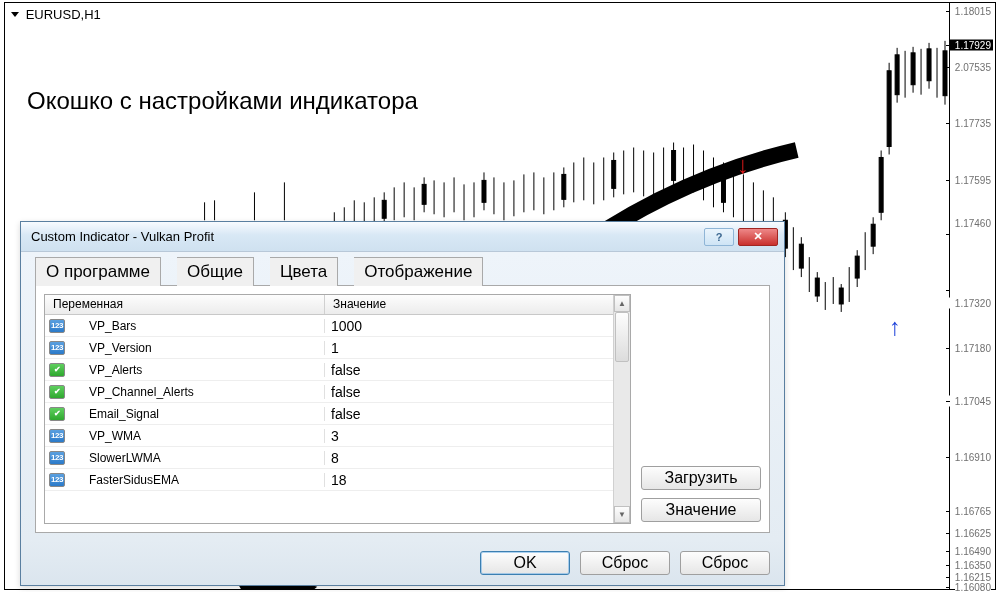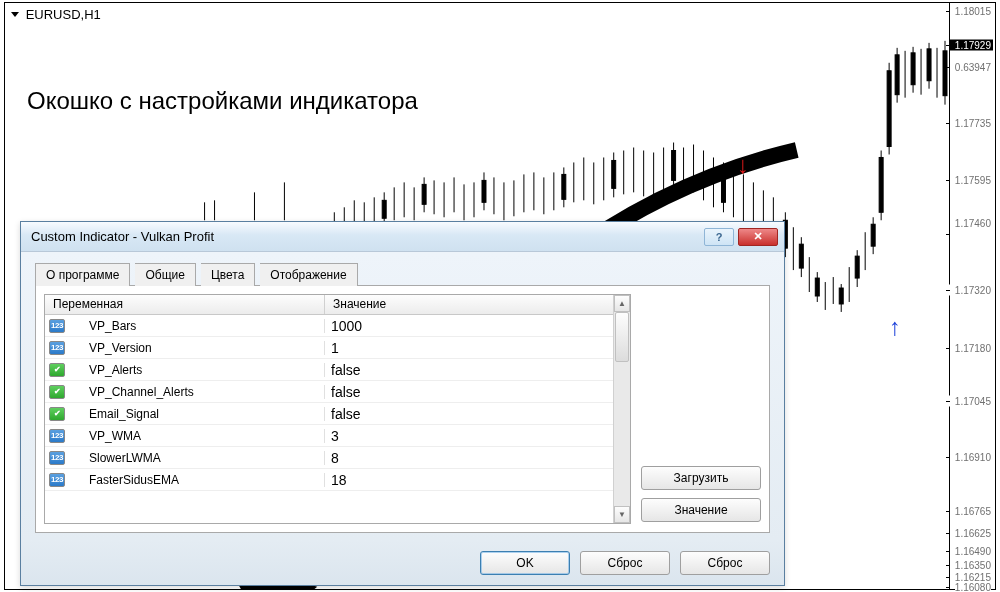--- a/index.html
+++ b/index.html
@@ -151,25 +151,25 @@
 
   
   .tabs {
     display: flex;
     align-items: flex-end;
     height: 26px;
     border-bottom: 1px solid #a9a9a9;
   }
   .tab {
     padding: 4px 10px;
-    font-size: 12px;
+    font-size: 17px;
     background: #f0f0f0;
     border: 1px solid #a9a9a9;
     border-bottom: none;
-    margin-right: 5px;
+    margin-right: 16px;
     margin-bottom: -1px;
     color: #000;
     cursor: pointer;
     position: relative;
   }
   .tab + .tab { border-left: none; }
   .tab.active {
     background: #fff;
     border-bottom: 1px solid #fff;
     z-index: 2;
@@ -279,21 +279,21 @@
     flex-direction: column;
     justify-content: flex-end;
     gap: 8px;
     padding-bottom: 2px;
   }
   .btn {
     height: 24px;
     background: linear-gradient(to bottom,#fdfdfd,#e6e6e6);
     border: 1px solid #9f9f9f;
     border-radius: 3px;
-    font-size: 12px;
+    font-size: 16px;
     display: flex; align-items: center; justify-content: center;
     cursor: pointer;
     min-width: 80px;
     padding: 0 10px;
   }
   .btn.primary {
     border: 1px solid #3c7fb1;
     box-shadow: inset 0 0 0 1px rgba(120,180,230,0.6);
   }
 
@@ -432,29 +432,29 @@
     
     <div class="sig-arrow" id="sig-red" style="left: 732px; top: 148px; color: rgb(217, 26, 26);">↓</div>
     <div class="sig-arrow" id="sig-blue" style="left: 884px; top: 310px; color: rgb(26, 63, 217);">↑</div>
   </div>
 
   <div class="price-scale" id="price-scale">
       <div class="price-label" style="top: 8px;">1.18015</div>
       <div class="price-tick" style="top: 8px;"></div>
       <div class="price-label current" style="top: 42px;">1.17929</div>
       <div class="price-tick" style="top: 42px;"></div>
-      <div class="price-label" style="top: 64px;">0.63947</div>
+      <div class="price-label" style="top: 64px;">2.07535</div>
       <div class="price-tick" style="top: 64px;"></div>
       <div class="price-label" style="top: 120px;">1.17735</div>
       <div class="price-tick" style="top: 120px;"></div>
       <div class="price-label" style="top: 177px;">1.17595</div>
       <div class="price-tick" style="top: 177px;"></div>
       <div class="price-label" style="top: 220px;">1.17460</div>
       <div class="price-tick" style="top: 231px;"></div>
-      <div class="price-label" style="top: 287px; padding-left: 13px;">1.17320</div>
+      <div class="price-label" style="top: 300px; padding-left: 13px;">1.17320</div>
       <div class="price-tick" style="top: 287px;"></div>
       <div class="price-label" style="top: 345px;">1.17180</div>
       <div class="price-tick" style="top: 345px;"></div>
       <div class="price-label" style="top: 398px; padding-left: 13px;">1.17045</div>
       <div class="price-tick" style="top: 398px;"></div>
       <div class="price-label" style="top: 454px;">1.16910</div>
       <div class="price-tick" style="top: 454px;"></div>
       <div class="price-label" style="top: 508px;">1.16765</div>
       <div class="price-tick" style="top: 508px;"></div>
       <div class="price-label" style="top: 530px;">1.16625</div>

